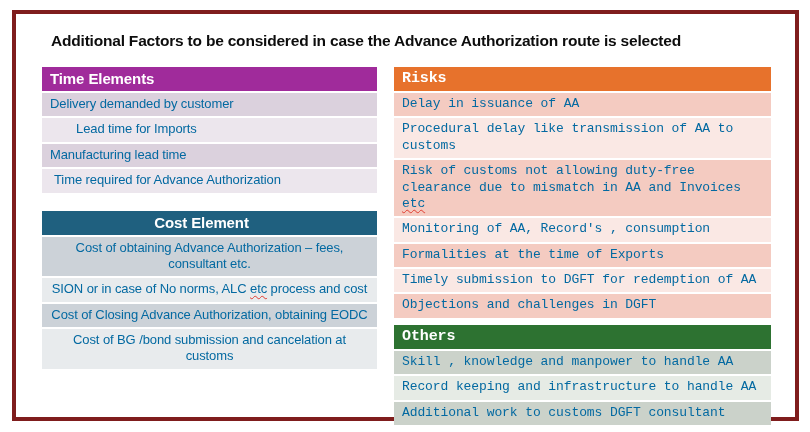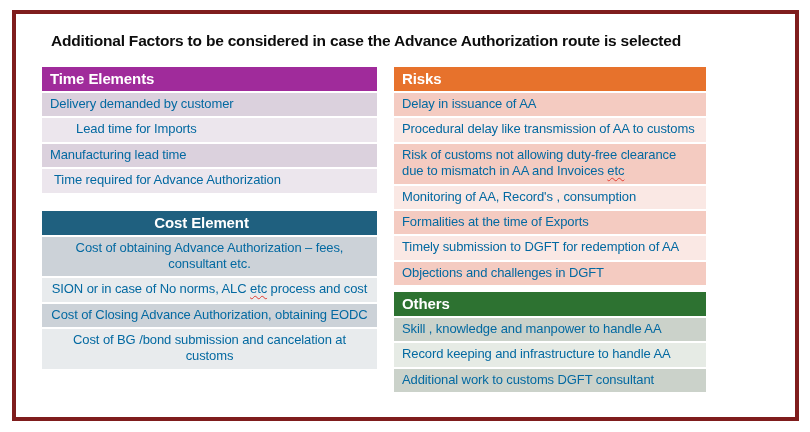--- a/index.html
+++ b/index.html
@@ -33,21 +33,21 @@
     font-weight: bold;
     color: #0d0d0d;
     letter-spacing: -0.2px;
     white-space: nowrap;
   }
   .col {
     position: absolute;
     top: 53px;
   }
   .col-left  { left: 26px;  width: 335px; }
-  .col-right { left: 378px; width: 312px; }
+  .col-right { left: 378px; width: 377px; font-family: Liberation Mono, monospace; }
   .section { width: 100%; }
   .section-cost   { margin-top: 18px; text-align: center; }
   .section-others { margin-top: 7px; }
   .sec-header {
     color: #ffffff;
     font-weight: bold;
     font-size: 15px;
     padding: 3px 24px 4px 8px;
     margin-bottom: 2px;
     letter-spacing: -0.1px;

